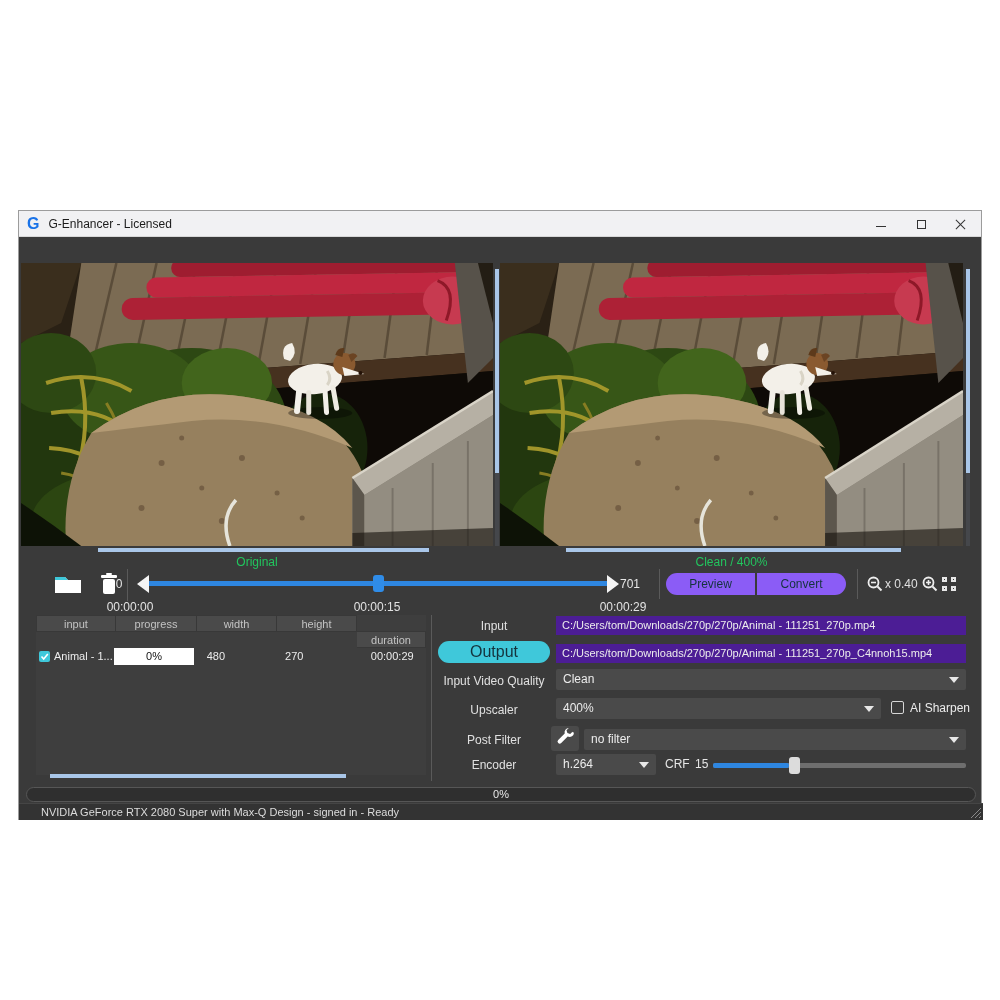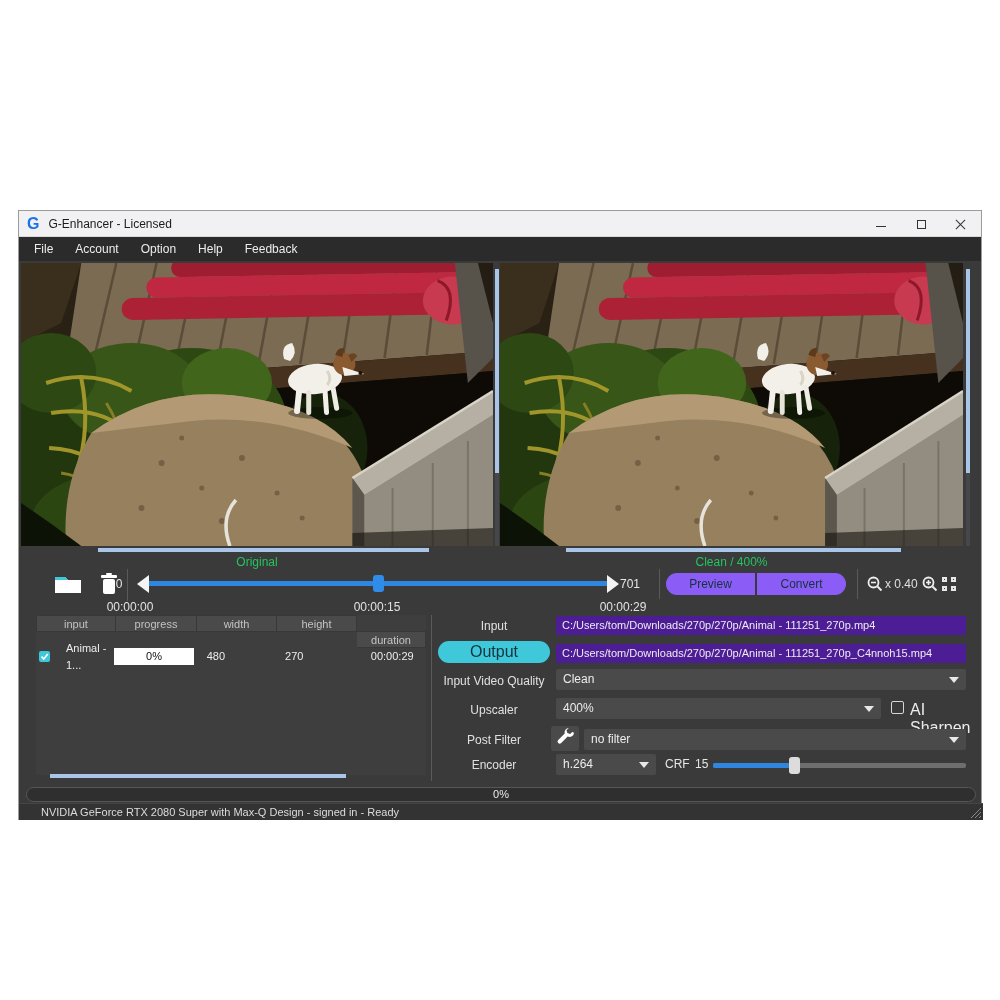--- a/index.html
+++ b/index.html
@@ -84,41 +84,41 @@
 
   
   .queue { position:absolute; left:17px; top:404px; width:390px; height:160px; background:#3e3e3e; }
   .q-header { display:flex; }
   .q-hcell { height:17px; background:#4a4a4a; border:1px solid #383838; border-left:none;
              color:#c3c3c3; font-size:11px; text-align:center; line-height:16px; }
   .q-hcell:first-child { border-left:1px solid #383838; }
   .qc-input { width:80px; } .qc-prog { width:81px; } .qc-width { width:80px; } .qc-height { width:80px; } .qc-dur { width:69px;margin-top:16px; }
   .q-row { display:flex; height:17px; font-size:11px; color:#ededed; align-items:center; }
   .q-cell { height:17px; line-height:17px; }
-  .row-input { width:80px; display:flex; align-items:center; gap:16px; padding-left:3px; }
+  .row-input { width:80px; display:flex; align-items:center; gap:4px; padding-left:3px; }
   .checkbox { width:11px; height:11px; background:#3fc8da; border-radius:2px; flex:0 0 auto; position:relative; }
   .checkbox svg { position:absolute; inset:0; }
   .row-prog { width:81px; background:#ffffff; color:#111; text-align:center; }
   .row-w { width:80px; padding-left:5px;margin-left:8px; } .row-h { width:80px; padding-left:5px; }
   .row-dur { width:69px; text-align:center; }
   .q-hscroll { position:absolute; left:14px; bottom:-3px; width:296px; height:4px; background:#a9c6e8; }
   #panel-div { left:412px; top:404px; height:166px; }
 
   
   .set-label { position:absolute; left:419px; width:112px; text-align:center; font-size:12px; color:#e0e0e0; }
   .path-field { position:absolute; left:537px; width:410px; height:19px; background:#4c1d95;
                 color:#ececec; font-size:11px; line-height:19px; padding-left:6px; white-space:nowrap; overflow:hidden; }
   .dropdown { position:absolute; height:21px; background:#4a4a4a; border-radius:2px; color:#ececec;
               font-size:12px; line-height:21px; padding-left:7px; }
   .caret { position:absolute; right:7px; top:8px; width:0; height:0;
            border-left:5px solid transparent; border-right:5px solid transparent; border-top:6px solid #e8e8e8; }
   #output-btn { position:absolute; left:419px; top:430px; width:112px; height:22px; background:#3fc8da;
                 border-radius:11px; color:#14333d; font-size:16px; text-align:center; line-height:22px; }
   #ai-checkbox { position:absolute; left:872px; top:490px; width:13px; height:13px; border:1px solid #d6d6d6; border-radius:2px; background:transparent; }
-  #ai-label { position:absolute; left:891px; top:490px; font-size:16px; color:#ececec; }
+  #ai-label { position:absolute; left:891px; top:490px; font-size:12px; color:#ececec; }
   #wrench-btn { position:absolute; left:532px; top:515px; width:28px; height:25px; background:#4a4a4a; border-radius:3px; }
   #crf-label { position:absolute; left:646px; top:546px; font-size:12px; color:#e6e6e6; }
   #crf-value { position:absolute; left:676px; top:546px; font-size:12px; color:#e6e6e6; }
   .crf-slider { position:absolute; left:694px; top:552px; width:253px; height:5px; background:#6e6e6e; border-radius:2px; }
   .crf-fill { position:absolute; left:0; top:0; height:5px; width:30%; background:#2e86e0; border-radius:2px; }
   .crf-handle { position:absolute; left:30%; top:-6px; width:11px; height:17px; background:#dcdcdc; border-radius:3px; }
 
   
   .main-progress { position:absolute; left:7px; top:576px; width:950px; height:15px; background:#2f2f2f;
                    border:1px solid #565656; border-radius:8px; color:#e8e8e8; font-size:11px; text-align:center; line-height:13px; }
@@ -235,27 +235,20 @@
           </div>
         <div class="win-btn">
             <div class="max-glyph"></div>
           </div>
         <div class="win-btn">
             <div class="close-glyph"></div>
           </div>
       </div>
     </div>
 
-    <div class="menubar">
-      <span class="menu-item">File</span>
-      <span class="menu-item">Account</span>
-      <span class="menu-item">Option</span>
-      <span class="menu-item">Help</span>
-      <span class="menu-item">Feedback</span>
-    </div>
 
     <div class="video-pane" id="video-left">
       <svg viewBox="0 0 470 283" preserveAspectRatio="none">
           <use href="#vidscene"></use>
         </svg>
     </div>
     <div class="video-pane" id="video-right">
       <svg viewBox="0 0 470 283" preserveAspectRatio="none">
           <use href="#vidscene"></use>
         </svg>

